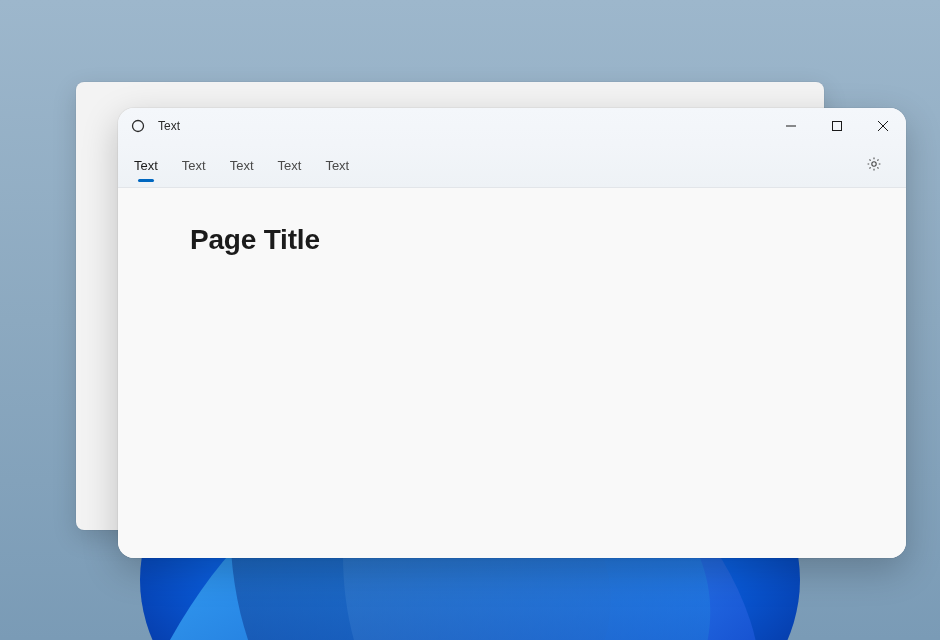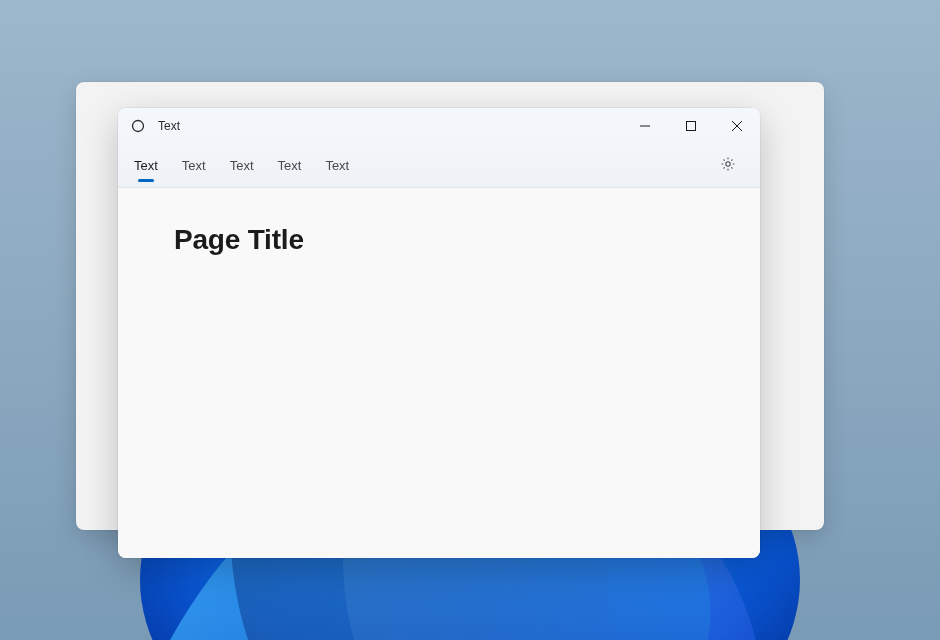--- a/index.html
+++ b/index.html
@@ -32,23 +32,23 @@
       width: 748px;
       height: 448px;
       border-radius: 8px;
       background: #f3f3f3;
       box-shadow: 0 8px 24px rgba(0,0,0,0.15), 0 0 0 1px rgba(0,0,0,0.03);
     }
     .win-front {
       position: absolute;
       left: 118px;
       top: 108px;
-      width: 642px;
+      width: 788px;
       height: 450px;
-      border-radius: 8px;
+      border-radius: 16px;
       background: #f9f9f9;
       box-shadow: 0 12px 36px rgba(0,0,0,0.22), 0 0 0 1px rgba(0,0,0,0.04);
       display: flex;
       flex-direction: column;
       overflow: hidden;
     }
     .titlebar {
       height: 36px;
       display: flex;
       align-items: center;
@@ -118,21 +118,21 @@
     .settings-btn {
       width: 32px;
       height: 32px;
       display: flex;
       align-items: center;
       justify-content: center;
       color: #4a4a4a;
     }
     .content {
       flex: 1;
-      padding: 36px 56px;
+      padding: 36px 72px;
       background: #f9f9f9;
     }
     .page-title {
       font-size: 28px;
       font-weight: 600;
       color: #1b1b1b;
       letter-spacing: -0.2px;
     }
   </style>
 </head>

